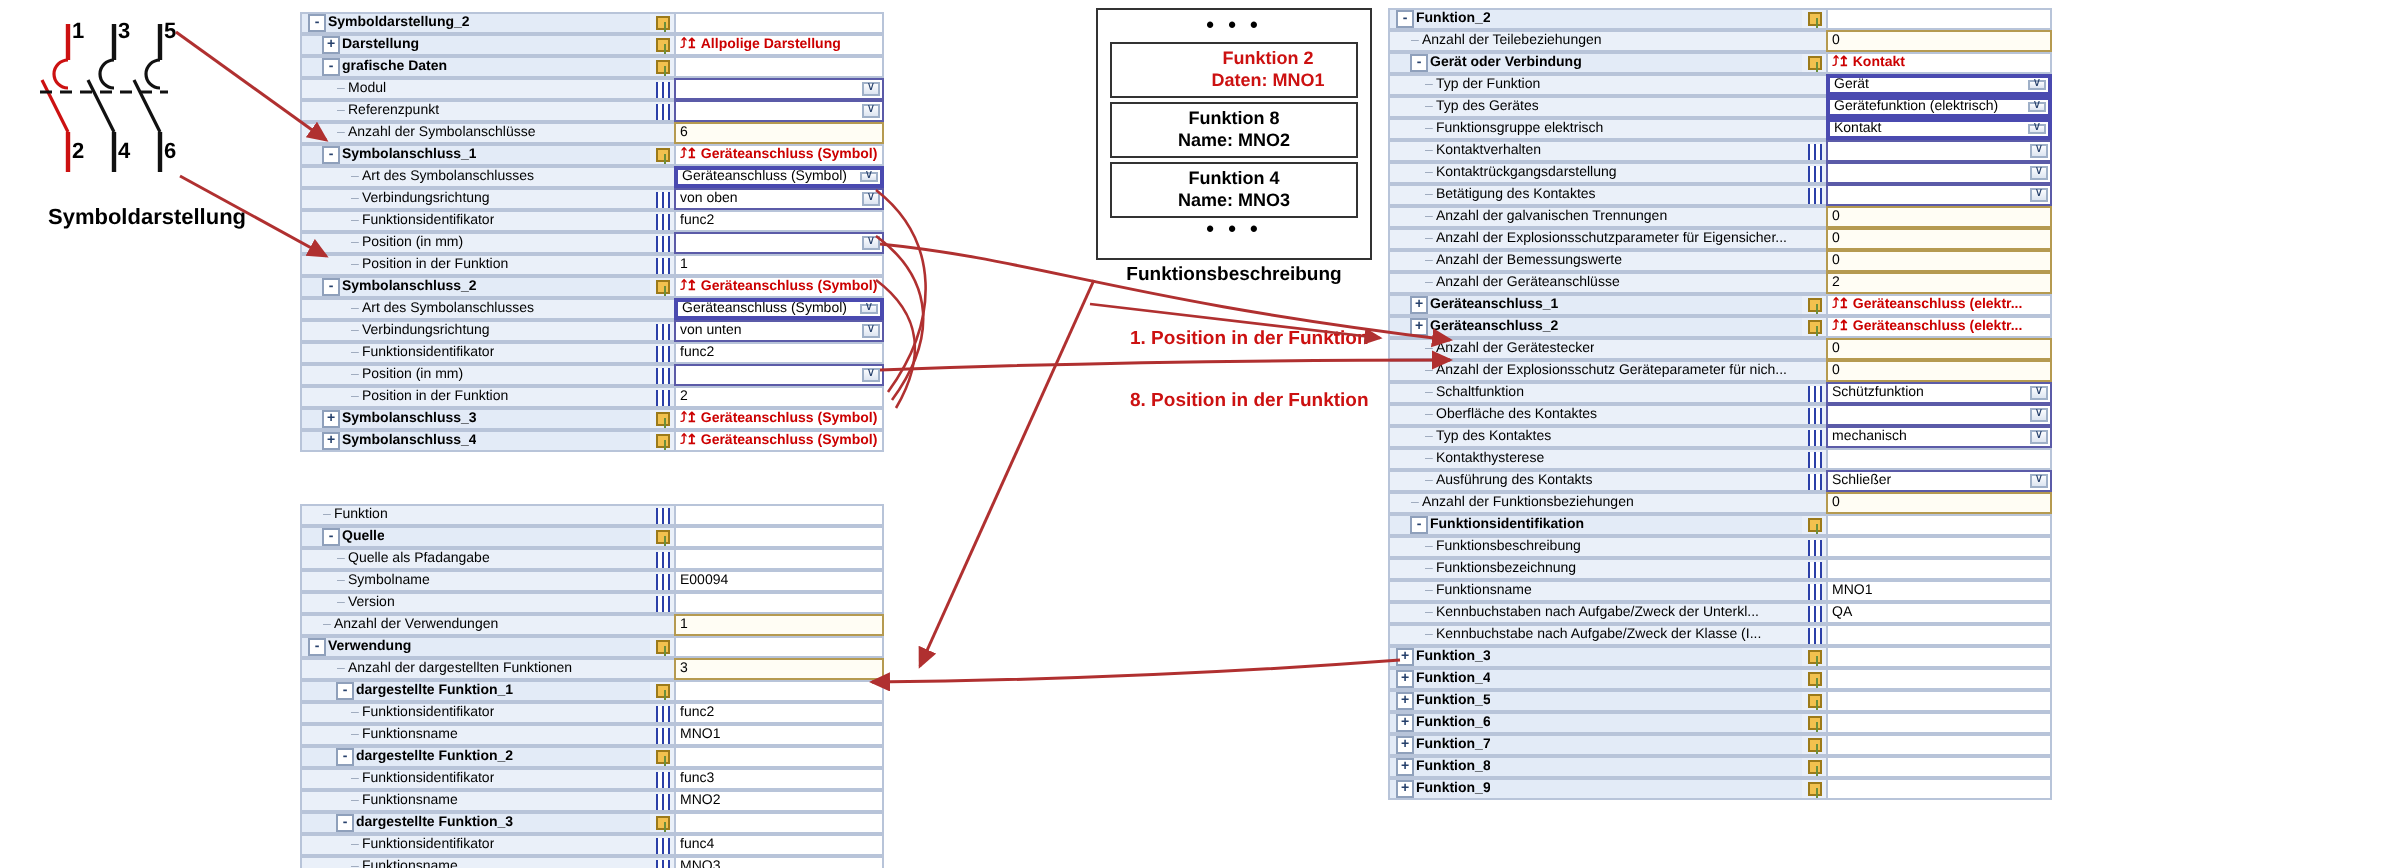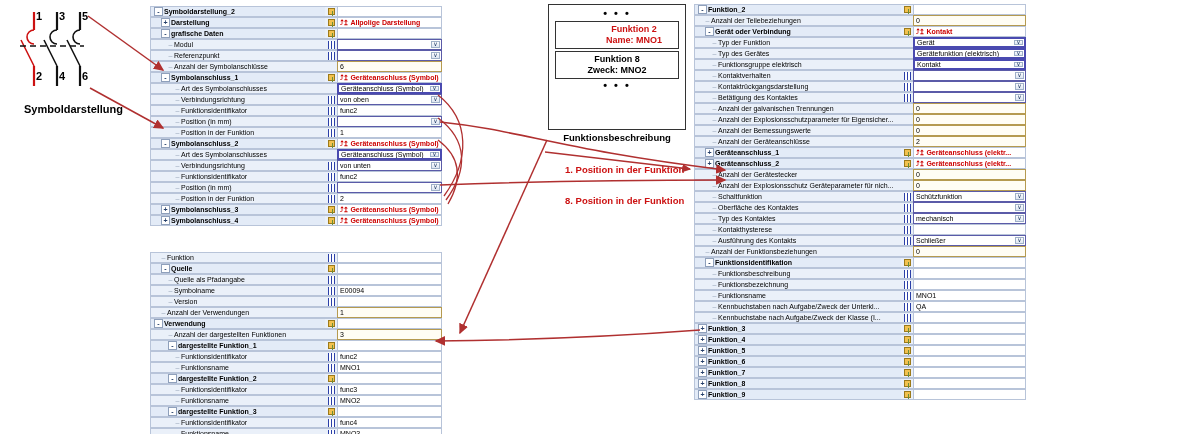--- a/index.html
+++ b/index.html
@@ -1054,25 +1054,29 @@
         <div class="c-val v-blank">
           <span></span>
         </div>
       </div>
     </div>
 
   <div class="fnbox" style="left:548px;top:4px;width:138px;height:126px;padding:4px 6px;">
     <div class="dots">• • •</div>
     <div class="fnitem red" style="margin-top:3px;">
       <div>Funktion 2</div>
-      <div>Name: MNO1</div>
+      <div>Daten: MNO1</div>
     </div>
     <div class="fnitem" style="margin-top:2px;">
       <div>Funktion 8</div>
-      <div>Zweck: MNO2</div>
+      <div>Name: MNO2</div>
+    </div>
+    <div class="fnitem" style="margin-top:2px;">
+      <div>Funktion 4</div>
+      <div>Name: MNO3</div>
     </div>
     <div class="dots" style="margin-top:2px;">• • •</div>
   </div>
   <div class="caption" style="left:548px;top:132px;width:138px;">Funktionsbeschreibung</div>
 
   <div class="anno" style="left:565px;top:164px;">1. Position in der Funktion</div>
   <div class="anno" style="left:565px;top:195px;">8. Position in der Funktion</div>
 
   <svg class="ov">
     <defs>

